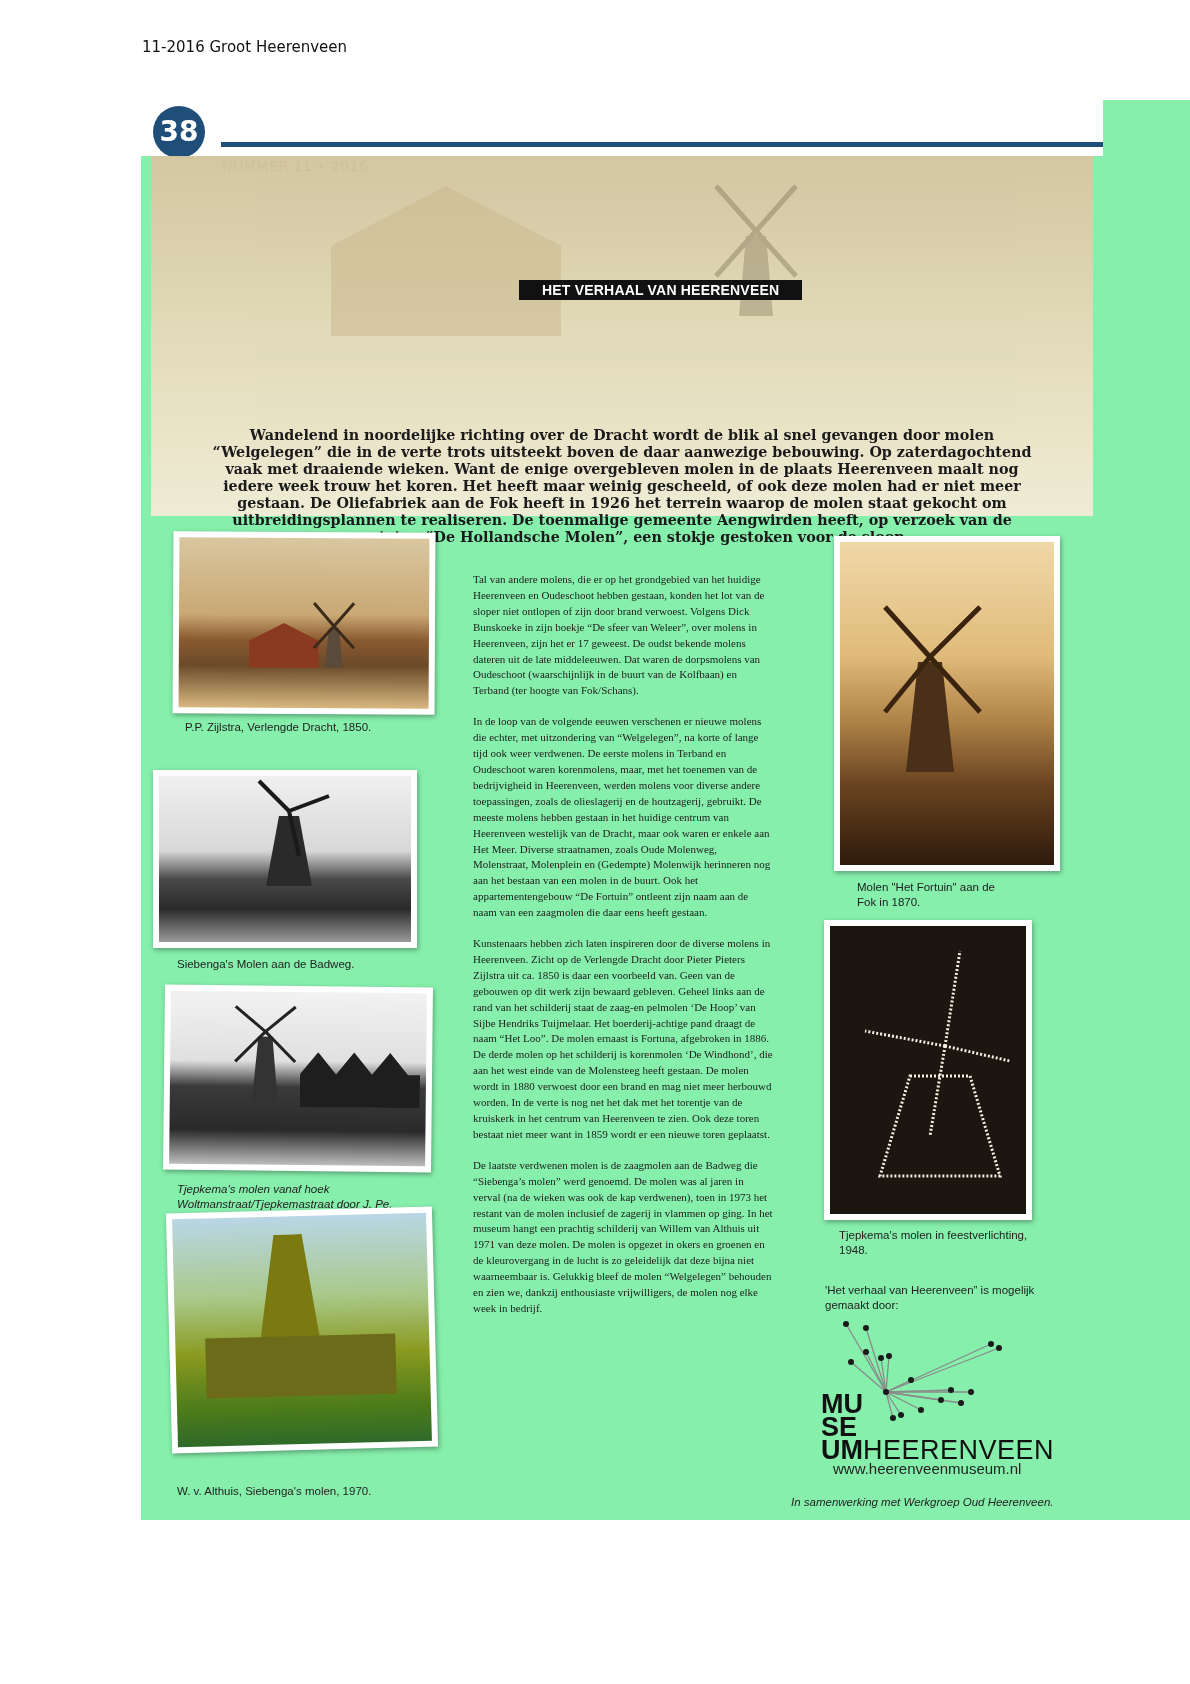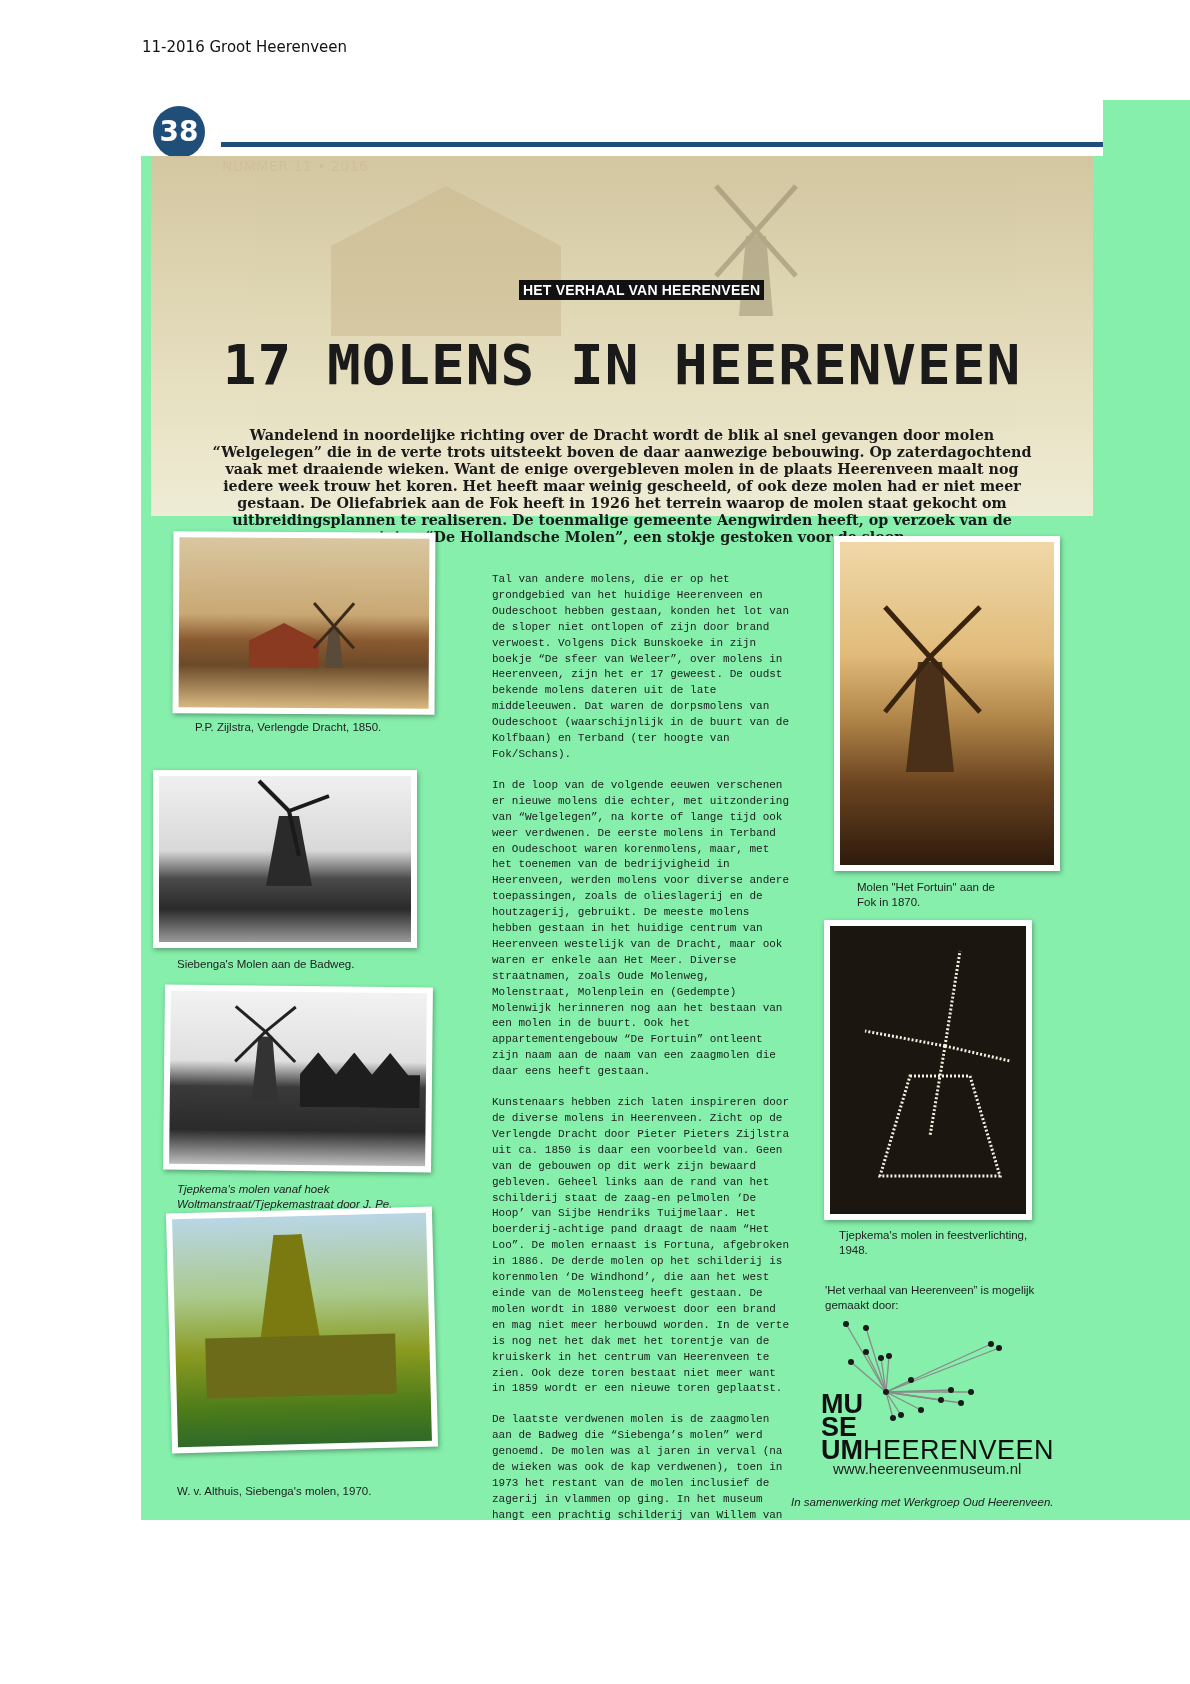--- a/index.html
+++ b/index.html
@@ -7,27 +7,27 @@
   .doc-title { position: absolute; left: 142px; top: 38px; font-size: 15px; color: #111; font-family: "DejaVu Sans", sans-serif; }
   .page { position: absolute; left: 141px; top: 100px; width: 1070px; height: 1420px; background: #86efac; overflow: hidden; }
   .header-bar { position: absolute; left: 0; top: 0; width: 962px; height: 56px; background: #ffffff; }
   .page-num { position: absolute; left: 12px; top: 6px; width: 52px; height: 52px; border-radius: 50%; background: #1f4e79; color: #fff; font-weight: bold; font-size: 28px; text-align: center; line-height: 52px; font-family: "DejaVu Sans", sans-serif; }
   .issue { position: absolute; left: 81px; top: 26px; font-size: 14px; color: #1f3a56; letter-spacing: 0.5px; font-family: "DejaVu Sans", sans-serif; margin-top: 32px; }
   .header-line { position: absolute; left: 80px; top: 42px; width: 882px; height: 5px; background: #1f4e79; }
   .hero { position: absolute; left: 10px; top: 56px; width: 942px; height: 360px;
     background: linear-gradient(180deg, #d7c5a0 0%, #e4d5b4 40%, #efe3c8 75%, #f4ecd8 100%); opacity: 0.95; }
   .hero-house { position: absolute; left: 180px; top: 30px; width: 230px; height: 150px; background: #cdb48c; opacity: 0.5; clip-path: polygon(0 40%, 50% 0, 100% 40%, 100% 100%, 0 100%); }
   .hero-mill { position: absolute; left: 560px; top: 20px; width: 90px; height: 140px; opacity: 0.35; }
-  .kicker { position: absolute; left: 378px; top: 180px; background: #111; color: #fff; font-size: 14px; font-weight: bold; padding: 2px 4px; letter-spacing: 0.2px; }
+  .kicker { position: absolute; left: 378px; top: 180px; background: #111; color: #fff; font-size: 14px; font-weight: bold; padding: 2px 23px; letter-spacing: 0.2px; }
   .headline { position: absolute; left: 0; width: 962px; top: 232px; text-align: center; font-family: "DejaVu Sans Mono", monospace; font-size: 56px; font-weight: bold; color: #1a1a1a; letter-spacing: 1px; }
   .lead { position: absolute; left: 60px; width: 842px; top: 327px; text-align: center; font-family: "DejaVu Serif", serif; font-weight: bold; font-size: 14.3px; line-height: 17px; color: #1a1a1a; }
   .photo { position: absolute; background: #fff; box-shadow: 1px 2px 5px rgba(0,0,0,0.35); padding: 6px; box-sizing: border-box; }
   .photo .inner { width: 100%; height: 100%; position: relative; overflow: hidden; }
   .caption { position: absolute; font-size: 11.5px; color: #222; line-height: 15px; }
-  .body-col { position: absolute; left: 351px; top: 472px; width: 300px; font-family: Liberation Mono, monospace; font-size: 11px; line-height: 15.9px; color: #1c1c1c; }
+  .body-col { position: absolute; left: 332px; top: 472px; width: 300px; font-family: Liberation Serif, serif; font-size: 11px; line-height: 15.9px; color: #1c1c1c; }
   .body-col p { margin: 0 0 15px 0; }
   .credit { position: absolute; left: 684px; top: 1183px; width: 240px; font-size: 11.5px; line-height: 15px; color: #222; }
   .logo { position: absolute; left: 680px; top: 1220px; width: 240px; height: 140px; }
   .logo-text { position: absolute; left: 0; top: 73px; font-weight: bold; font-size: 27px; line-height: 23px; color: #111; }
   .logo-text .light { font-weight: normal; letter-spacing: 0.5px; }
   .url { position: absolute; left: 692px; top: 1360px; font-size: 15px; color: #222; }
   .coop { position: absolute; left: 650px; top: 1396px; font-size: 11.5px; font-style: italic; color: #222; }
 </style>
 </head>
 <body>
@@ -46,36 +46,35 @@
     <svg class="hero-mill" viewBox="0 0 90 140">
       <polygon points="35,60 55,60 62,140 28,140" fill="#7a6a50"></polygon>
       <line x1="45" y1="55" x2="5" y2="10" stroke="#6a5a40" stroke-width="5"></line>
       <line x1="45" y1="55" x2="85" y2="100" stroke="#6a5a40" stroke-width="5"></line>
       <line x1="45" y1="55" x2="85" y2="10" stroke="#6a5a40" stroke-width="5"></line>
       <line x1="45" y1="55" x2="5" y2="100" stroke="#6a5a40" stroke-width="5"></line>
     </svg>
   </div>
 
   <div class="kicker">HET VERHAAL VAN HEERENVEEN</div>
-  <div class="headline">17 MOLENS IN HEERENVEEN</div>
   <div class="lead">Wandelend in noordelijke richting over de Dracht wordt de blik al snel gevangen door molen “Welgelegen” die in de verte trots uitsteekt boven de daar aanwezige bebouwing. Op zaterdagochtend vaak met draaiende wieken. Want de enige overgebleven molen in de plaats Heerenveen maalt nog iedere week trouw het koren. Het heeft maar weinig gescheeld, of ook deze molen had er niet meer gestaan. De Oliefabriek aan de Fok heeft in 1926 het terrein waarop de molen staat gekocht om uitbreidingsplannen te realiseren. De toenmalige gemeente Aengwirden heeft, op verzoek van de vereniging “De Hollandsche Molen”, een stokje gestoken voor de sloop.</div>
 
   <div class="photo" style="left:32px; top:432px; width:262px; height:182px; transform: rotate(0.3deg);">
     <div class="inner" style="background: linear-gradient(180deg,#d9c7a0 0%,#c9a874 45%,#8a5a30 60%,#6b4a2a 75%,#d8b880 100%);">
       <div style="position:absolute;left:70px;top:85px;width:70px;height:45px;background:#8b3a22;clip-path:polygon(0 40%,50% 0,100% 40%,100% 100%,0 100%);"></div>
       <svg style="position:absolute;left:130px;top:60px;" width="50" height="70" viewBox="0 0 50 70">
         <polygon points="20,30 30,30 34,70 16,70" fill="#5a4a3a"></polygon>
         <line x1="25" y1="28" x2="5" y2="5" stroke="#3a2a1a" stroke-width="3"></line>
         <line x1="25" y1="28" x2="45" y2="50" stroke="#3a2a1a" stroke-width="3"></line>
         <line x1="25" y1="28" x2="45" y2="5" stroke="#3a2a1a" stroke-width="3"></line>
         <line x1="25" y1="28" x2="5" y2="50" stroke="#3a2a1a" stroke-width="3"></line>
       </svg>
     </div>
   </div>
-  <div class="caption" style="left:54px; top:620px;">P.P. Zijlstra, Verlengde Dracht, 1850.</div>
+  <div class="caption" style="left:44px; top:620px;">P.P. Zijlstra, Verlengde Dracht, 1850.</div>
 
   <div class="photo" style="left:12px; top:670px; width:264px; height:178px;">
     <div class="inner" style="background: linear-gradient(180deg,#f0f0f0 0%,#d8d8d8 45%,#4a4a4a 62%,#2a2a2a 80%,#9a9a9a 100%);">
       <svg style="position:absolute;left:85px;top:0px;" width="90" height="110" viewBox="0 0 90 110">
         <polygon points="35,40 55,40 68,110 22,110" fill="#2a2a2a"></polygon>
         <line x1="45" y1="35" x2="15" y2="5" stroke="#1a1a1a" stroke-width="4"></line>
         <line x1="45" y1="35" x2="85" y2="20" stroke="#1a1a1a" stroke-width="4"></line>
         <line x1="45" y1="35" x2="55" y2="80" stroke="#1a1a1a" stroke-width="4"></line>
       </svg>
     </div>

